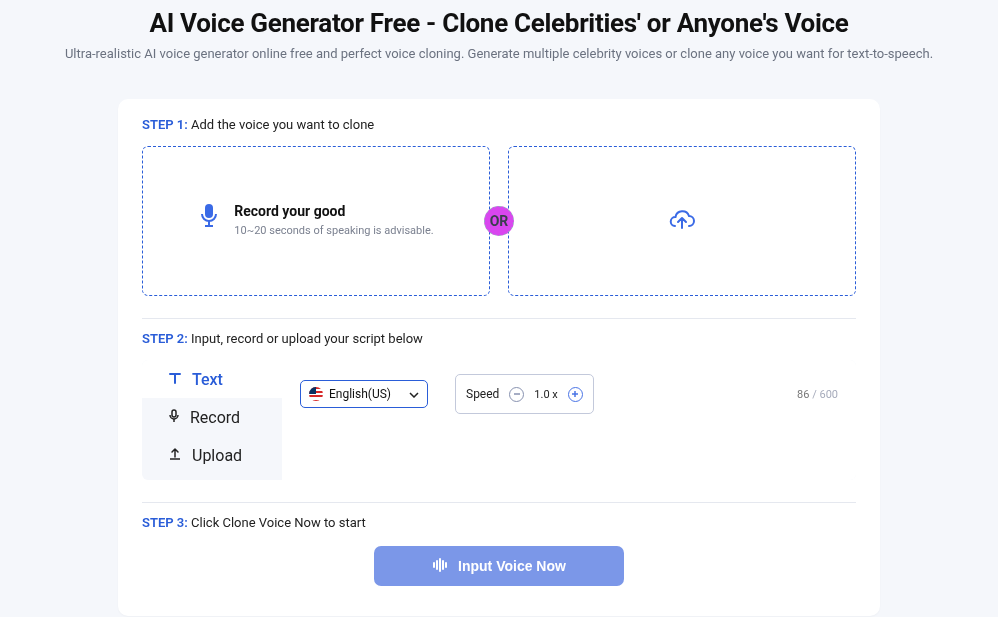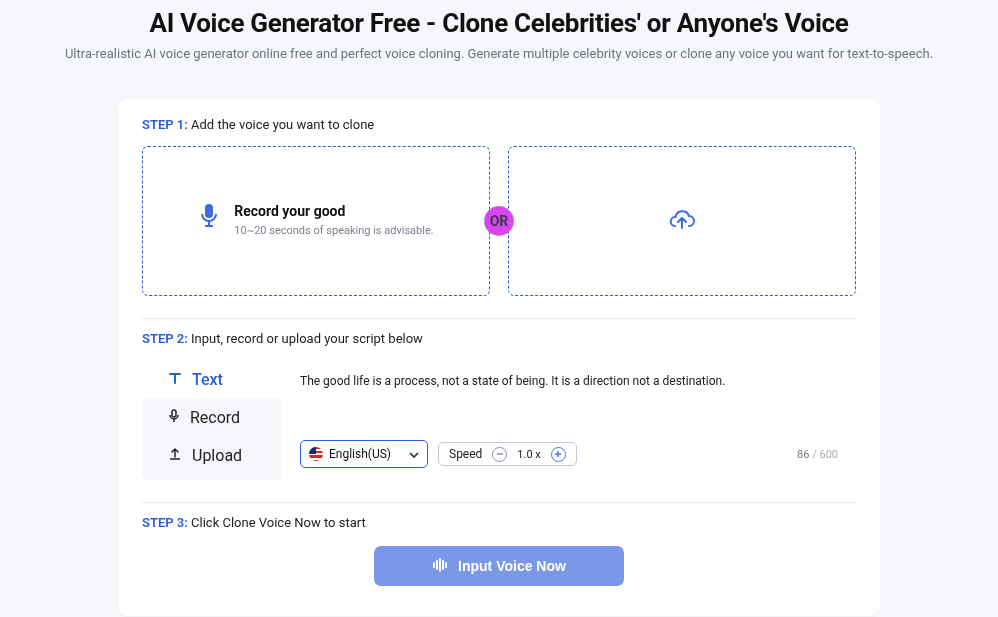--- a/index.html
+++ b/index.html
@@ -151,22 +151,21 @@
   border-top-right-radius: 6px;
 }
 .script-text {
   font-size: 12px;
   color: #222;
   flex: 1;
 }
 .controls-row {
   display: flex;
   align-items: center;
-  gap: 10px;
-  margin-top: 18px;
+  gap: 27px;
 }
 .lang-select {
   border: 1px solid #2a5dd8;
   border-radius: 5px;
   height: 28px;
   padding: 0 8px;
   display: flex;
   align-items: center;
   gap: 6px;
   cursor: pointer;
@@ -193,21 +192,21 @@
   position: absolute;
   top: 0;
   left: 0;
   width: 7px;
   height: 7px;
   background: #0a3161;
 }
 .speed-box {
   border: 1px solid #c3c9db;
   border-radius: 5px;
-  height: 24px;
+  height: 40px;
   padding: 0 10px;
   display: flex;
   align-items: center;
   gap: 10px;
   font-size: 12px;
   color: #222;
 }
 .speed-label { color: #222; }
 .speed-val { color: #222; font-size: 11px; }
 .circ-btn {
@@ -328,21 +327,20 @@
             <svg width="14" height="14" viewBox="0 0 14 14">
                 <path d="M7 10 L7 2 M4 5 L7 2 L10 5" stroke="#222" stroke-width="1.5" fill="none" stroke-linecap="round" stroke-linejoin="round"></path>
                 <line x1="2" y1="12" x2="12" y2="12" stroke="#222" stroke-width="1.5"></line>
               </svg>
           </span>
           <span>Upload</span>
         </div>
       </div>
 
       <div class="tab-content">
-        <div class="script-text">The good life is a process, not a state of being. It is a direction not a destination.</div>
 
         <div class="controls-row">
           <div class="lang-select">
             <div class="lang-left">
               <span class="flag"></span>
               <span>English(US)</span>
             </div>
             <span>
               <svg width="10" height="6" viewBox="0 0 10 6">
                   <path d="M1 1 L5 5 L9 1" stroke="#222" stroke-width="1.5" fill="none"></path>

